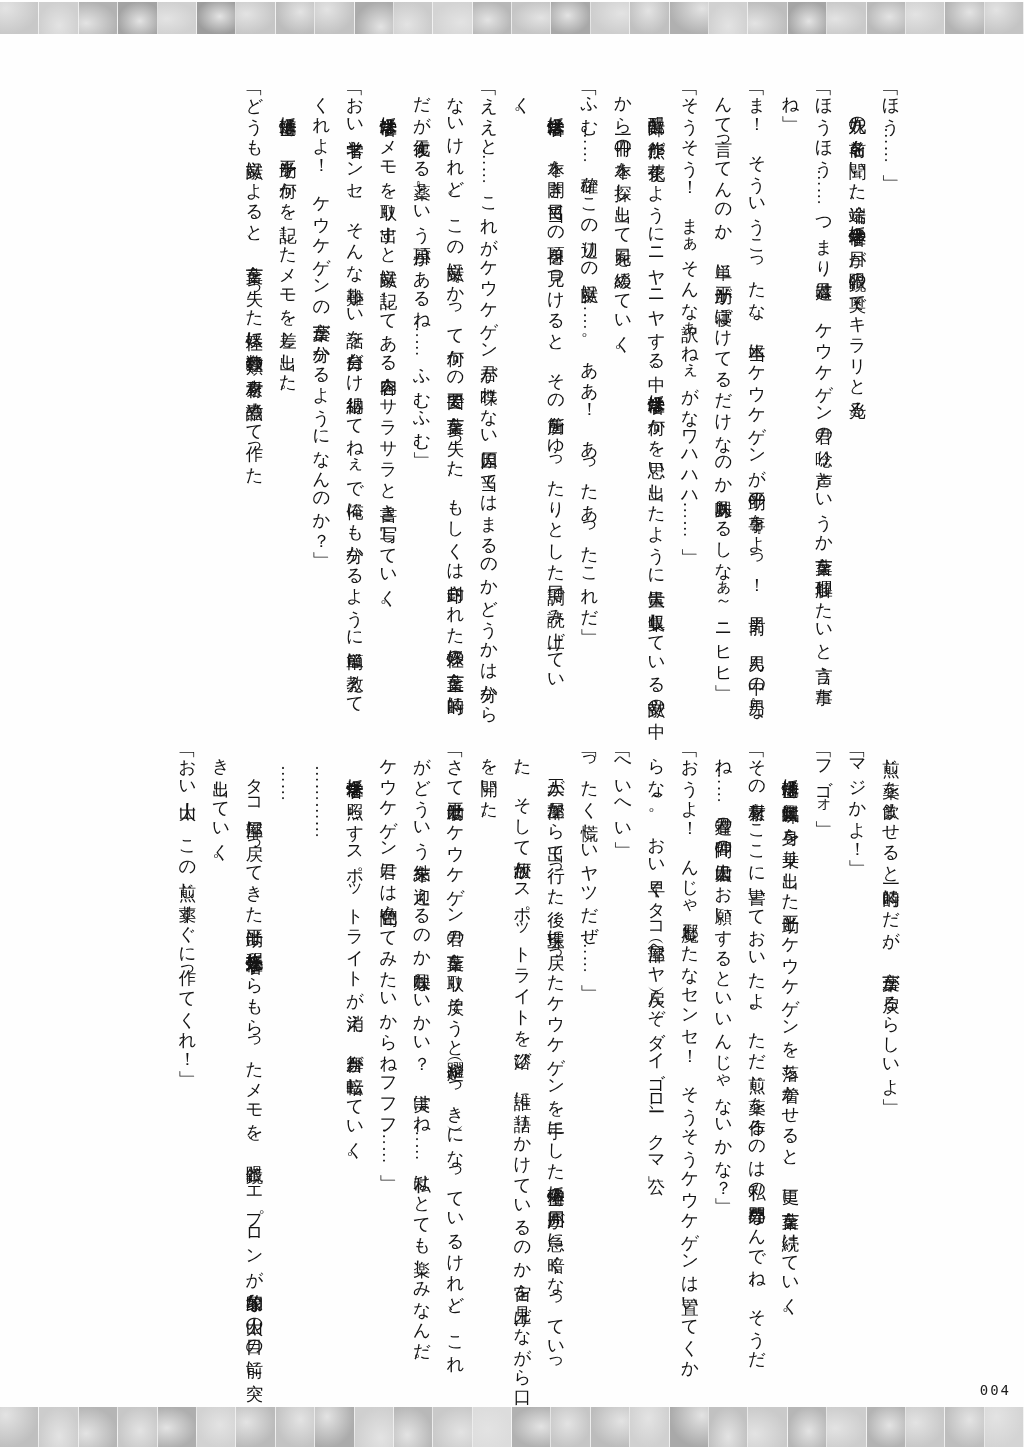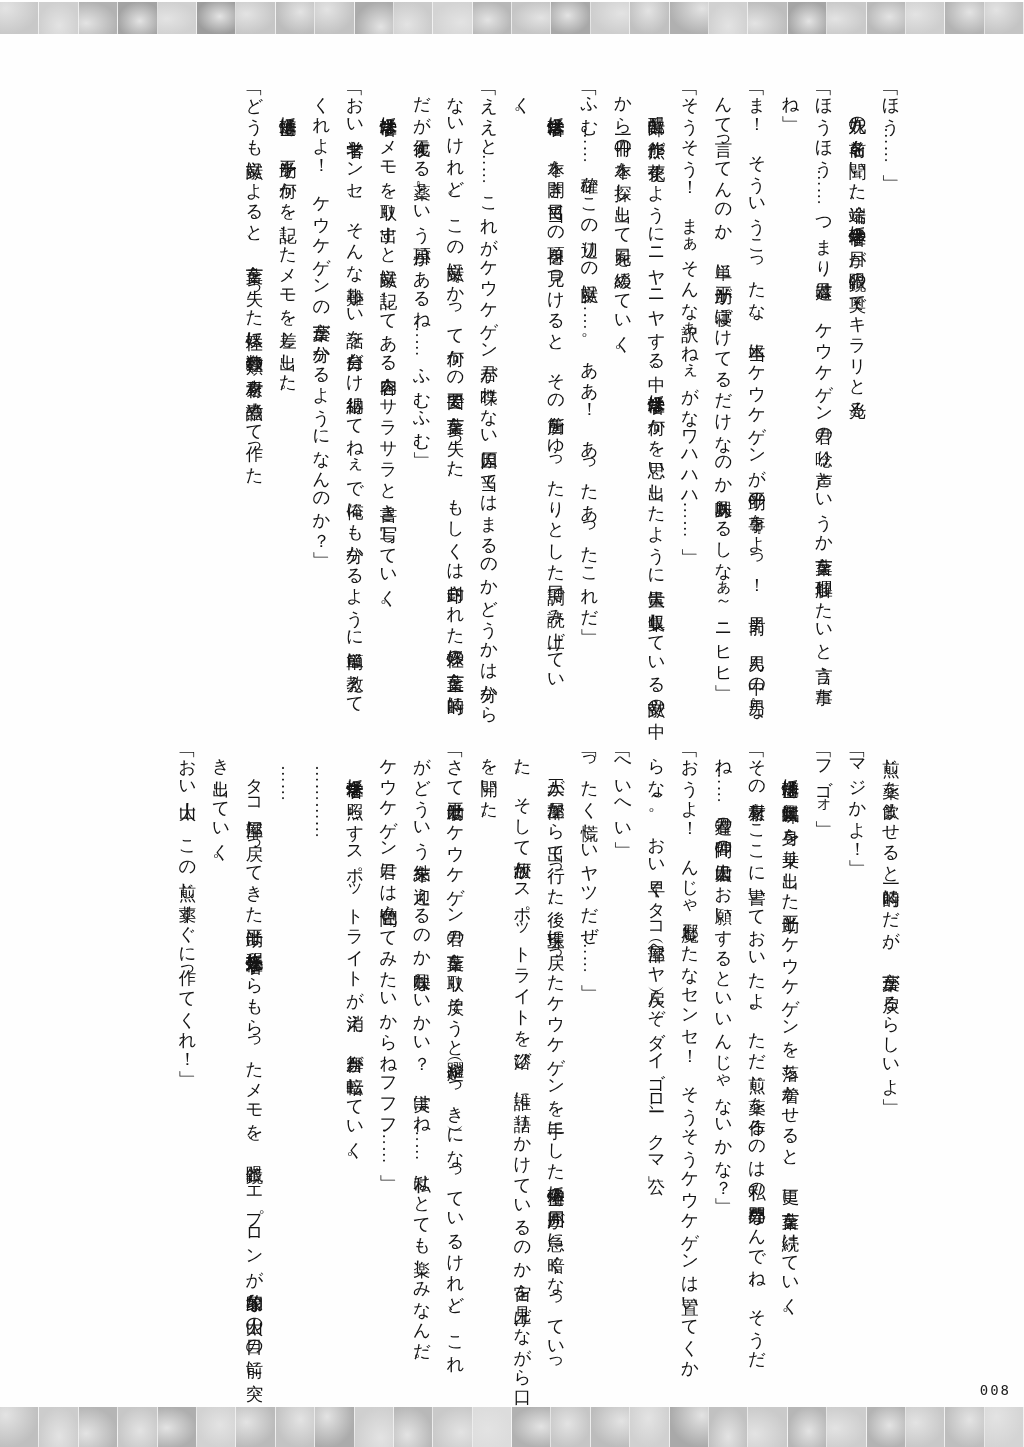--- a/index.html
+++ b/index.html
@@ -103,21 +103,21 @@
       <p class="para">「ったく慌しいヤツだぜ……」</p>
       <p class="para indent">三人が部屋から出て行った後、宝珠に戻ったケウケゲンを手にした妖怪博士の周囲が急に暗くなっていった。そして何故かスポットライトを浴び、誰に語りかけているのか宙を見上げながら口を開いた。</p>
       <p class="para">「さて平助君はケウケゲン君の言葉を取り戻そうと躍起（やっき）になっているけれど、これがどういう結末を迎えるのか興味ないかい？　実はね……私はとても楽しみなんだ。ケウケゲン君には色々聞いてみたいからねフフフ……」</p>
       <p class="para indent">妖怪学者を照らすスポットライトが消え、舞台が暗転していく。</p>
       <p class="para indent">…………</p>
       <p class="para indent">……</p>
       <p class="para indent">タコ部屋に戻ってきた平助は先程妖怪学者からもらったメモを、眼鏡とエプロンが印象的な山太の目の前に突き出していく。</p>
       <p class="para">「おい山太！　この煎じ薬すぐに作ってくれ！」</p>
     </div>
 
-  <div class="page-number">008</div>
+  <div class="page-number">004</div>
 
   <div class="border-strip bottom">
       <div class="tile" style="border-right: 1px solid rgba(255, 255, 255, 0.65); background: radial-gradient(at 15% 20%, rgb(227, 227, 227) 0%, rgb(191, 191, 191) 72%);"></div>
       <div class="tile" style="border-right: 1px solid rgba(255, 255, 255, 0.65); background: radial-gradient(at 52% 73%, rgb(227, 227, 227) 0%, rgb(204, 204, 204) 72%);"></div>
       <div class="tile" style="border-right: 1px solid rgba(255, 255, 255, 0.65); background: radial-gradient(at 19% 66%, rgb(227, 227, 227) 0%, rgb(181, 181, 181) 72%);"></div>
       <div class="tile" style="border-right: 1px solid rgba(255, 255, 255, 0.65); background: radial-gradient(at 56% 59%, rgb(227, 227, 227) 0%, rgb(199, 199, 199) 72%);"></div>
       <div class="tile" style="border-right: 1px solid rgba(255, 255, 255, 0.65); background: radial-gradient(at 23% 52%, rgb(227, 227, 227) 0%, rgb(174, 174, 174) 72%);"></div>
       <div class="tile" style="border-right: 1px solid rgba(255, 255, 255, 0.65); background: radial-gradient(at 60% 45%, rgb(227, 227, 227) 0%, rgb(210, 210, 210) 72%);"></div>
       <div class="tile" style="border-right: 1px solid rgba(255, 255, 255, 0.65); background: radial-gradient(at 27% 38%, rgb(227, 227, 227) 0%, rgb(186, 186, 186) 72%);"></div>
       <div class="tile" style="border-right: 1px solid rgba(255, 255, 255, 0.65); background: radial-gradient(at 64% 31%, rgb(227, 227, 227) 0%, rgb(195, 195, 195) 72%);"></div>

